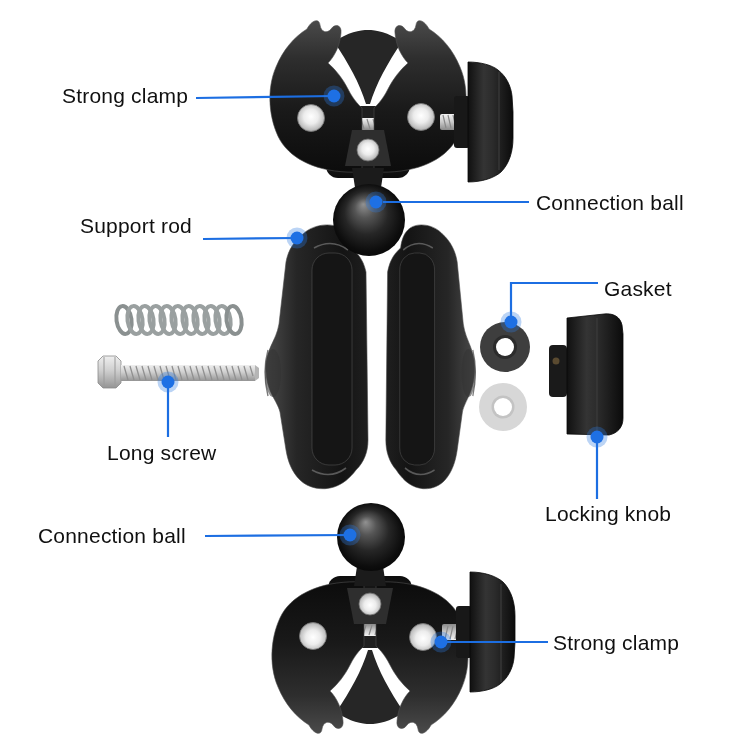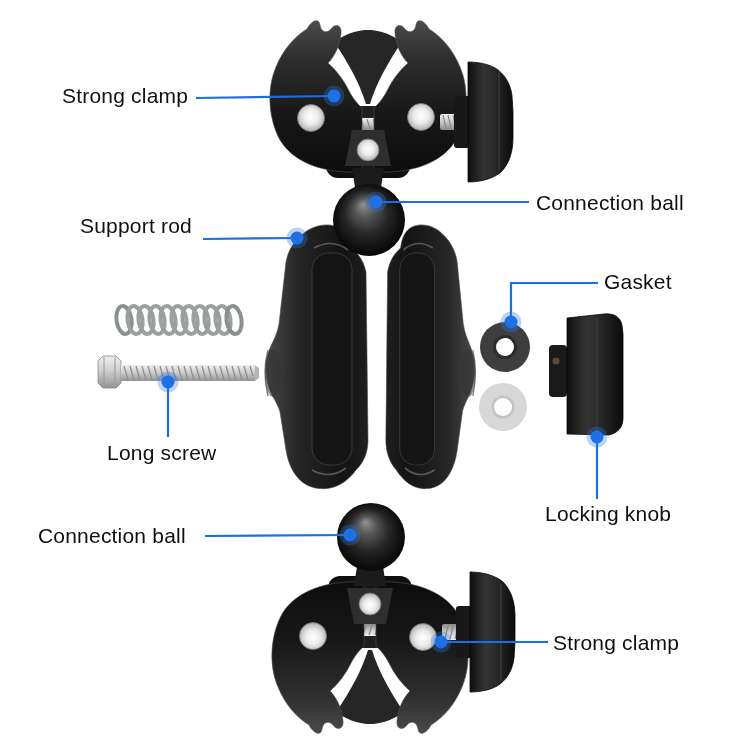--- a/index.html
+++ b/index.html
@@ -230,19 +230,19 @@
     <g>
           <circle cx="441" cy="642" r="10.5" fill="#2b7ae0" opacity="0.32"></circle>
           <circle cx="441" cy="642" r="6.5" fill="#1e70e4"></circle>
         </g>
   </g>
 </svg>
 
 <div class="callout" style="left:62px;top:85px">Strong clamp</div>
 <div class="callout" style="left:536px;top:192px">Connection ball</div>
 <div class="callout" style="left:80px;top:215px">Support rod</div>
-<div class="callout" style="left:604px;top:271px">Gasket</div>
+<div class="callout" style="left:604px;top:278px">Gasket</div>
 <div class="callout" style="left:107px;top:442px">Long screw</div>
 <div class="callout" style="left:545px;top:503px">Locking knob</div>
 <div class="callout" style="left:38px;top:525px">Connection ball</div>
 <div class="callout" style="left:553px;top:632px">Strong clamp</div>
 
 </div>
 
 </body></html>

